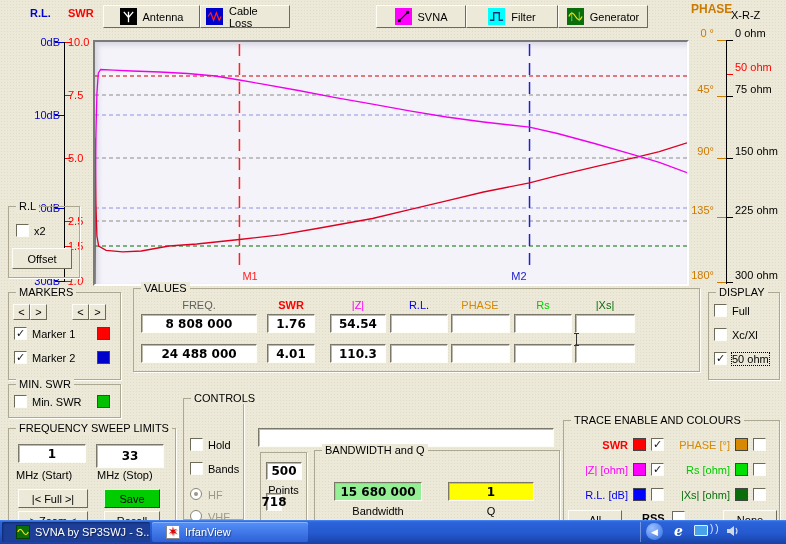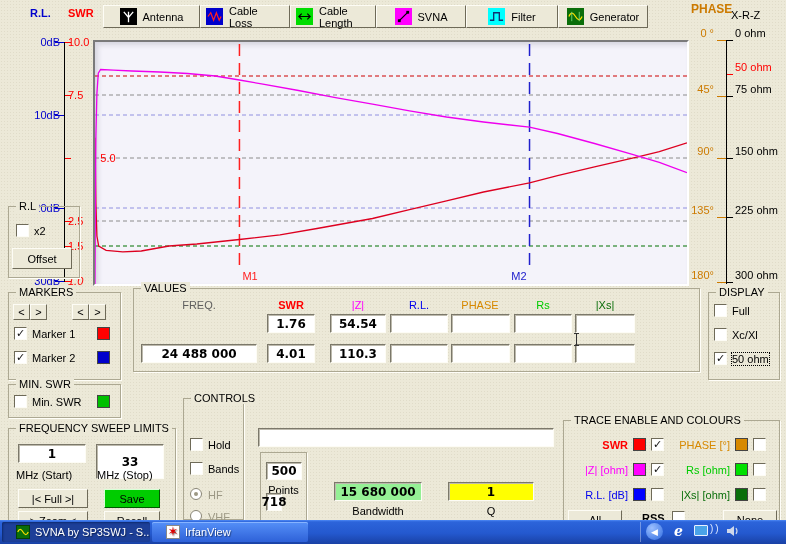--- a/index.html
+++ b/index.html
@@ -62,28 +62,20 @@
     <span>Antenna</span>
   </div>
   <div class="tbtn" style="left:200px;width:90px">
     <span class="ticon" style="background:#0000cc">
       <svg width="15" height="15" viewBox="0 0 16 16">
           <path d="M1 8 L4 4 L7 12 L10 4 L13 12 L15 8" stroke="#ff2020" stroke-width="1.3" fill="none"></path>
         </svg>
     </span>
     <span>Cable Loss</span>
   </div>
-  <div class="tbtn" style="left:290px;width:86px">
-    <span class="ticon" style="background:#00dd00">
-      <svg width="15" height="15" viewBox="0 0 16 16">
-          <path d="M2 8 H14 M5 5 L2 8 L5 11 M11 5 L14 8 L11 11" stroke="#000" stroke-width="1.3" fill="none"></path>
-        </svg>
-    </span>
-    <span>Cable Length</span>
-  </div>
   <div class="tbtn" style="left:466px;width:92px">
     <span class="ticon" style="background:#00ffff">
       <svg width="15" height="15" viewBox="0 0 16 16">
           <path d="M1 12 H5 V4 H11 V12 H15" stroke="#103070" stroke-width="1.4" fill="none"></path>
         </svg>
     </span>
     <span>Filter</span>
   </div>
   <div class="tbtn" style="left:376px;width:90px">
     <span class="ticon" style="background:#ff00ff">
@@ -130,21 +122,21 @@
       <div class="axlbl" style="left: 22px; top: 115px; width: 38px; text-align: right; color: rgb(0, 0, 204);">10dB</div>
       <div class="tick" style="left: 55px; top: 115px; width: 9px; background: rgb(0, 0, 204);"></div>
       <div class="axlbl" style="left: 22px; top: 208px; width: 38px; text-align: right; color: rgb(0, 0, 204);">20dB</div>
       <div class="tick" style="left: 55px; top: 208px; width: 9px; background: rgb(0, 0, 204);"></div>
       <div class="axlbl" style="left: 22px; top: 281px; width: 38px; text-align: right; color: rgb(0, 0, 204);">30dB</div>
       <div class="tick" style="left: 55px; top: 281px; width: 9px; background: rgb(0, 0, 204);"></div>
       <div class="axlbl" style="left: 68px; top: 42px; width: 26px; text-align: left; color: rgb(255, 0, 0);">10.0</div>
       <div class="tick" style="left: 65px; top: 42px; width: 6px; background: rgb(255, 0, 0);"></div>
       <div class="axlbl" style="left: 68px; top: 95px; width: 26px; text-align: left; color: rgb(255, 0, 0);">7.5</div>
       <div class="tick" style="left: 65px; top: 95px; width: 6px; background: rgb(255, 0, 0);"></div>
-      <div class="axlbl" style="left: 68px; top: 158px; width: 26px; text-align: center; color: rgb(255, 0, 0); margin-left: 27px;">5.0</div>
+      <div class="axlbl" style="left: 68px; top: 158px; width: 26px; text-align: left; color: rgb(255, 0, 0);">5.0</div>
       <div class="tick" style="left: 65px; top: 158px; width: 6px; background: rgb(255, 0, 0);"></div>
       <div class="axlbl" style="left: 68px; top: 221px; width: 26px; text-align: left; color: rgb(255, 0, 0);">2.5</div>
       <div class="tick" style="left: 65px; top: 221px; width: 6px; background: rgb(255, 0, 0);"></div>
       <div class="axlbl" style="left: 68px; top: 246px; width: 26px; text-align: left; color: rgb(255, 0, 0);">1.5</div>
       <div class="tick" style="left: 65px; top: 246px; width: 6px; background: rgb(255, 0, 0);"></div>
       <div class="axlbl" style="left: 68px; top: 281px; width: 26px; text-align: left; color: rgb(255, 0, 0); font-style: italic;">1.0</div>
       <div class="tick" style="left: 65px; top: 281px; width: 6px; background: rgb(255, 0, 0);"></div>
       <div class="axlbl" style="left: 684px; top: 33px; width: 30px; text-align: right; color: rgb(204, 122, 0);">0 °</div>
       <div class="tick" style="left: 717px; top: 40px; width: 9px; background: rgb(204, 122, 0);"></div>
       <div class="axlbl" style="left: 684px; top: 89px; width: 30px; text-align: right; color: rgb(204, 122, 0);">45°</div>
@@ -201,20 +193,21 @@
     <span class="gt">VALUES</span>
   </div>
   <div class="ab c-freq" style="left:169px;top:299px;width:60px;text-align:center">FREQ.</div>
   <div class="ab c-swr" style="left:261px;top:299px;width:60px;text-align:center">SWR</div>
   <div class="ab c-z" style="left:328px;top:299px;width:60px;text-align:center">|Z|</div>
   <div class="ab c-rl" style="left:389px;top:299px;width:60px;text-align:center">R.L.</div>
   <div class="ab c-phase" style="left:450px;top:299px;width:60px;text-align:center">PHASE</div>
   <div class="ab c-rs" style="left:513px;top:299px;width:60px;text-align:center">Rs</div>
   <div class="ab c-xs" style="left:575px;top:299px;width:60px;text-align:center">|Xs|</div>
 
+  <div class="tb num" style="left:141px;top:314px;width:116px;height:19px">8 808 000</div>
   <div class="tb num" style="left:267px;top:314px;width:48px;height:19px">1.76</div>
   <div class="tb num" style="left:330px;top:314px;width:56px;height:19px">54.54</div>
   <div class="tb num" style="left:390px;top:314px;width:58px;height:19px"></div>
   <div class="tb num" style="left:451px;top:314px;width:59px;height:19px"></div>
   <div class="tb num" style="left:514px;top:314px;width:58px;height:19px"></div>
   <div class="tb num" style="left:575px;top:314px;width:60px;height:19px"></div>
 
   <div class="tb num" style="left:141px;top:344px;width:116px;height:19px">24 488 000</div>
   <div class="tb num" style="left:267px;top:344px;width:48px;height:19px">4.01</div>
   <div class="tb num" style="left:330px;top:344px;width:56px;height:19px">110.3</div>
@@ -233,21 +226,21 @@
   <div class="ab" style="left:732px;top:305px">Full</div>
   <span class="cb" style="left:714px;top:328px"></span>
   <div class="ab" style="left:732px;top:329px">Xc/Xl</div>
   <span class="cb" style="left:714px;top:352px">✓</span>
   <div class="ab focus-dotted" style="left:732px;top:353px">50 ohm</div>
 
   <div class="gb" style="left:8px;top:428px;width:168px;height:114px">
     <span class="gt">FREQUENCY SWEEP LIMITS</span>
   </div>
   <div class="tb num" style="left:18px;top:444px;width:68px;height:19px">1</div>
-  <div class="tb num" style="left:96px;top:444px;width:68px;height:35px">33</div>
+  <div class="tb num" style="left:96px;top:444px;width:68px;height:24px">33</div>
   <div class="ab" style="left:16px;top:469px">MHz  (Start)</div>
   <div class="ab" style="left:97px;top:469px">MHz  (Stop)</div>
   <div class="btn" style="left:18px;top:489px;width:70px;height:19px">|&lt; Full &gt;|</div>
   <div class="btn" style="left: 104px; top: 489px; width: 56px; height: 19px; border-color: rgb(216, 255, 216) rgb(0, 88, 0) rgb(0, 88, 0) rgb(216, 255, 216); background: rgb(0, 204, 0);">Save</div>
   <div class="btn" style="left:18px;top:511px;width:70px;height:19px">&gt; Zoom &lt;</div>
   <div class="btn" style="left:104px;top:511px;width:56px;height:19px">Recall</div>
 
   <div class="gb" style="left:183px;top:398px;width:61px;height:122px">
     <span class="gt">CONTROLS</span>
   </div>
@@ -262,20 +255,23 @@
   <span class="rb" style="left:190px;top:510px"></span>
   <div class="ab" style="left:208px;top:511px;color:#9c9884">VHF</div>
 
   <div class="tb" style="left:258px;top:428px;width:296px;height:19px"></div>
 
   <div class="gb" style="left:260px;top:452px;width:47px;height:90px"></div>
   <div class="tb num" style="left:266px;top:462px;width:36px;height:18px">500</div>
   <div class="ab" style="left:262px;top:484px;width:43px;text-align:center">Points</div>
   <div class="tb num" style="left:266px;top:493px;width:16px;height:18px">718</div>
 
+  <div class="gb" style="left:314px;top:450px;width:246px;height:92px">
+    <span class="gt">BANDWIDTH and Q</span>
+  </div>
   <div class="tb num" style="left: 334px; top: 482px; width: 88px; height: 19px; background: rgb(149, 240, 149);">15 680 000</div>
   <div class="ab" style="left:334px;top:505px;width:88px;text-align:center">Bandwidth</div>
   <div class="tb num" style="left: 448px; top: 482px; width: 86px; height: 19px; background: rgb(255, 255, 0);">1</div>
   <div class="ab" style="left:448px;top:505px;width:86px;text-align:center">Q</div>
 
   <div class="gb" style="left:563px;top:420px;width:217px;height:122px">
     <span class="gt">TRACE ENABLE AND COLOURS</span>
   </div>
   <div class="titem" style="left:556px;top:438px">
     <span class="tlabel c-swr">SWR</span>

